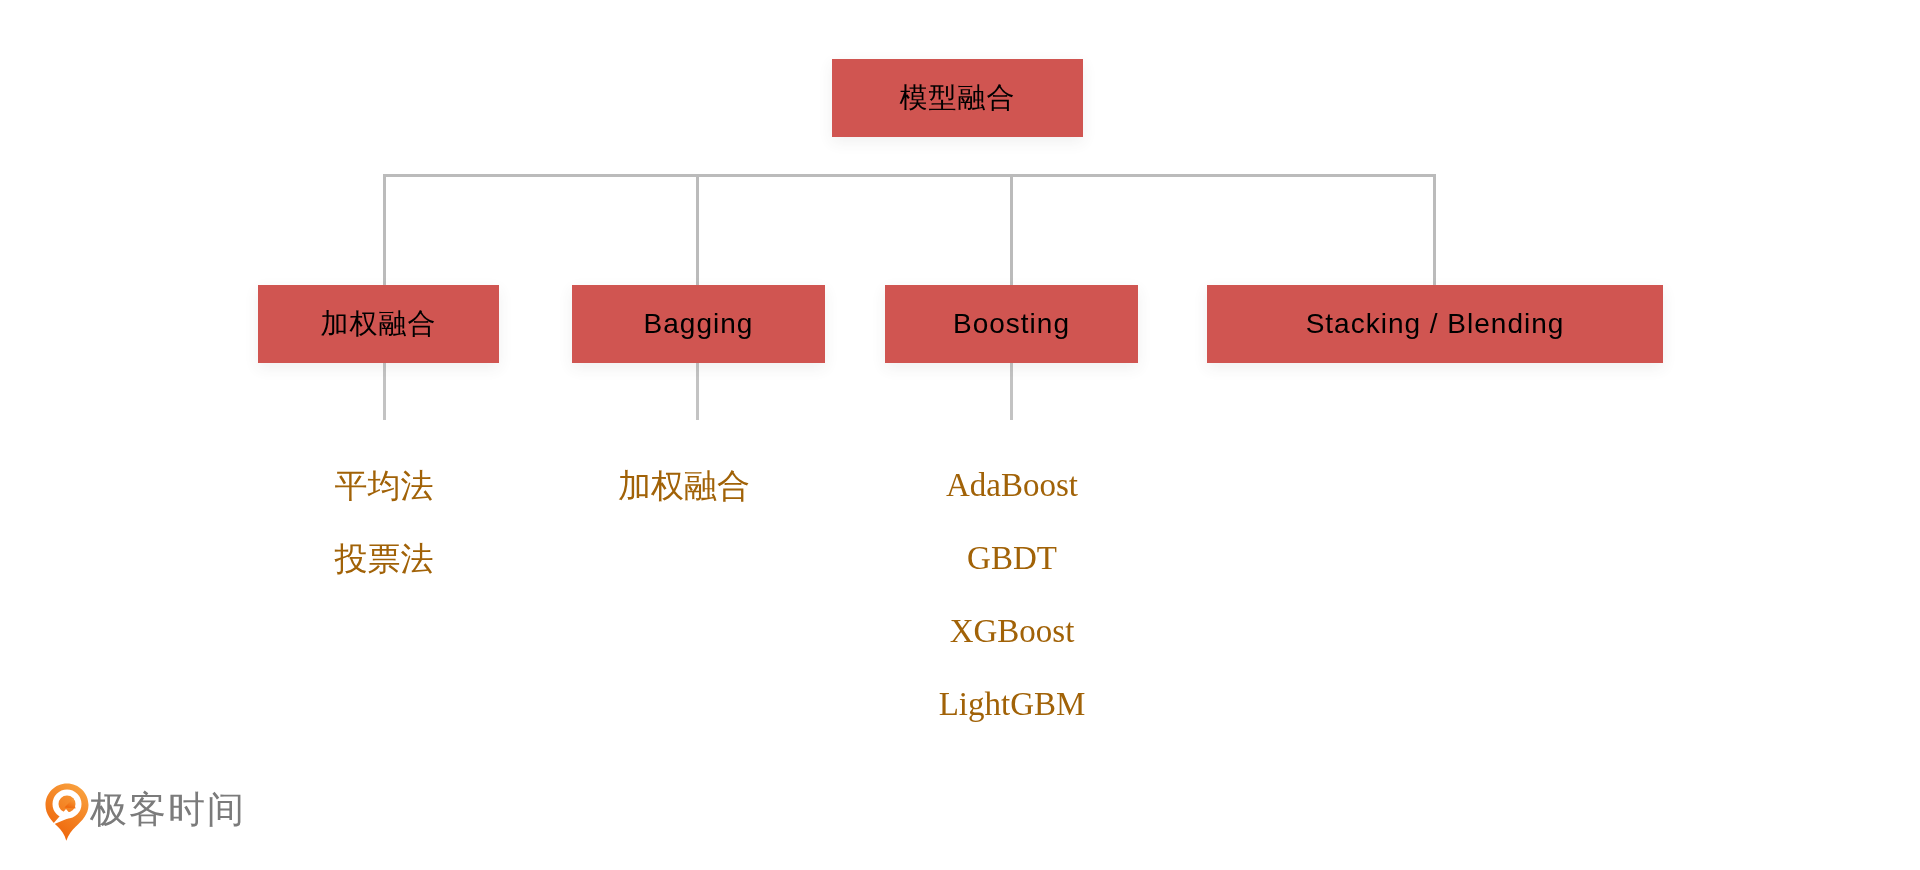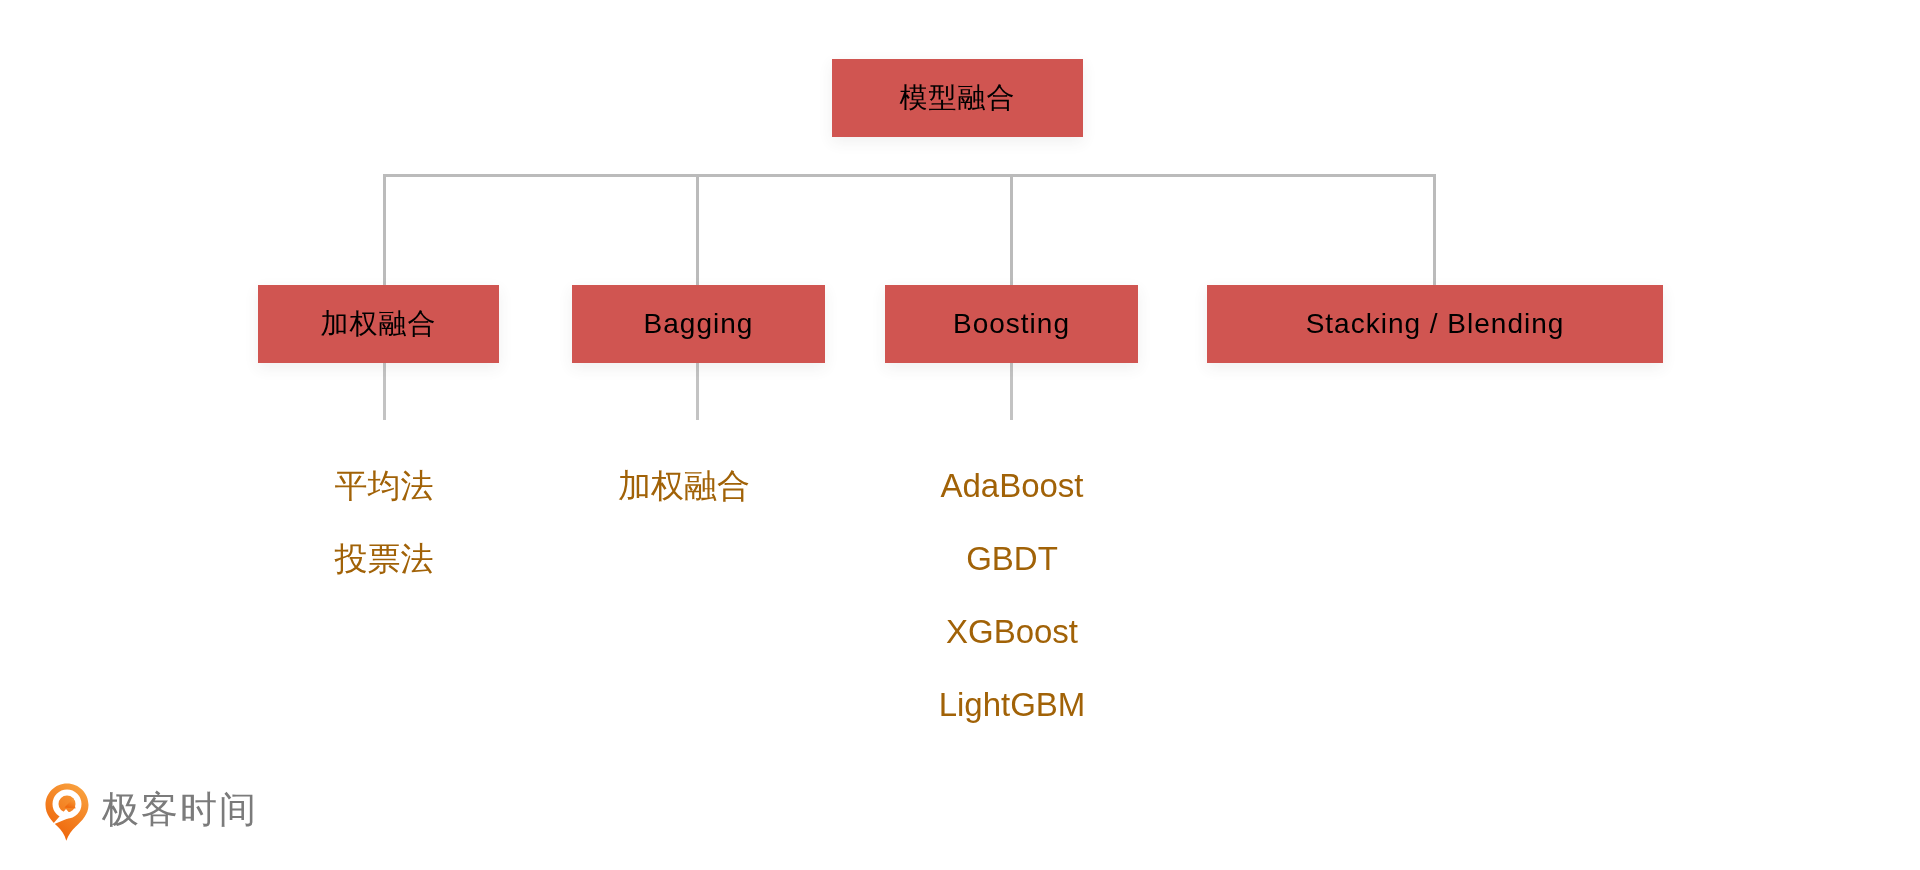--- a/index.html
+++ b/index.html
@@ -54,37 +54,37 @@
 
   
   .leaf-col {
     position: absolute;
     top: 449px;
     width: 300px;
     text-align: center;
   }
   #leaf-col-0 { left: 234px; }
   #leaf-col-1 { left: 534px; }
-  #leaf-col-2 { left: 862px; }
+  #leaf-col-2 { left: 862px; font-family: Liberation Serif, serif; }
   .leaf {
     height: 73px;
     line-height: 73px;
     font-size: 33px;
     color: #a16207;
     white-space: nowrap;
   }
 
   
   .logo {
     position: absolute;
     left: 45px;
     top: 783px;
     display: flex;
     align-items: center;
-    gap: 13px;
+    gap: 1px;
   }
   .logo-icon { width: 44px; height: 59px; display: block; }
   .logo-text {
     font-size: 37px;
     color: #7b7b7b;
     font-weight: 500;
     letter-spacing: 2px;
     line-height: 1;
     padding-bottom: 6px;
     white-space: nowrap;

